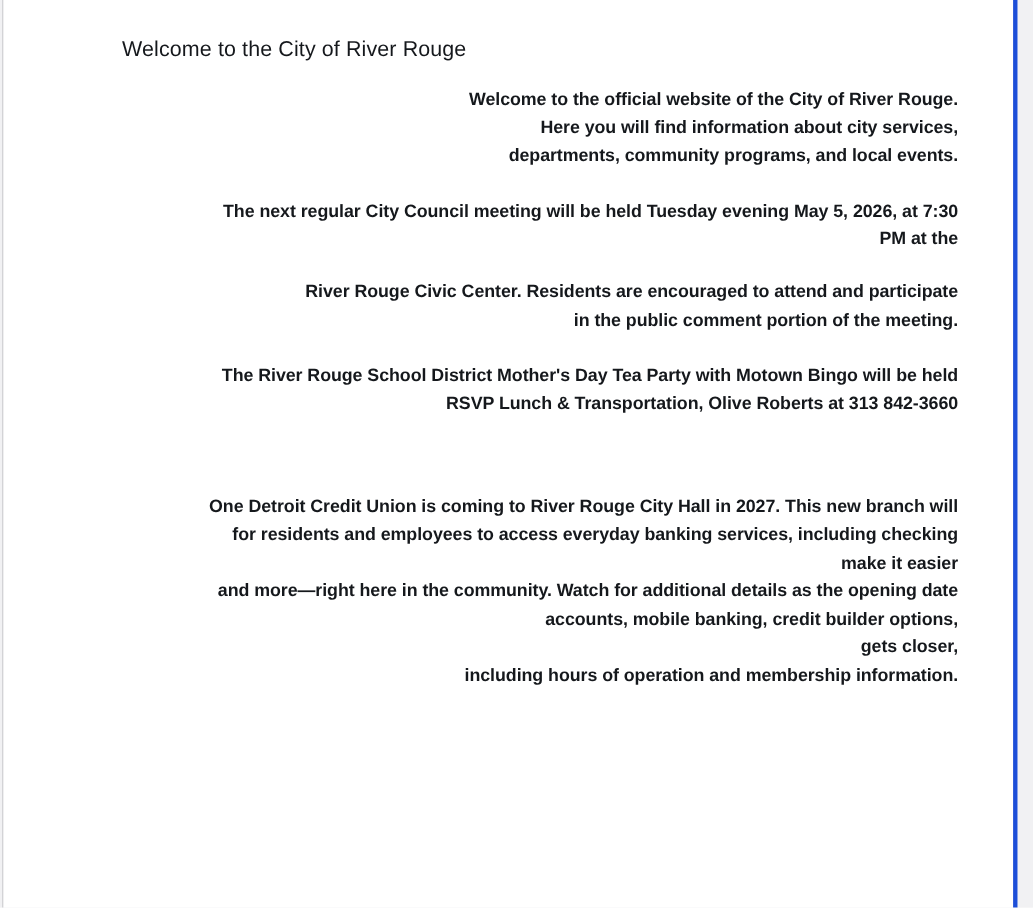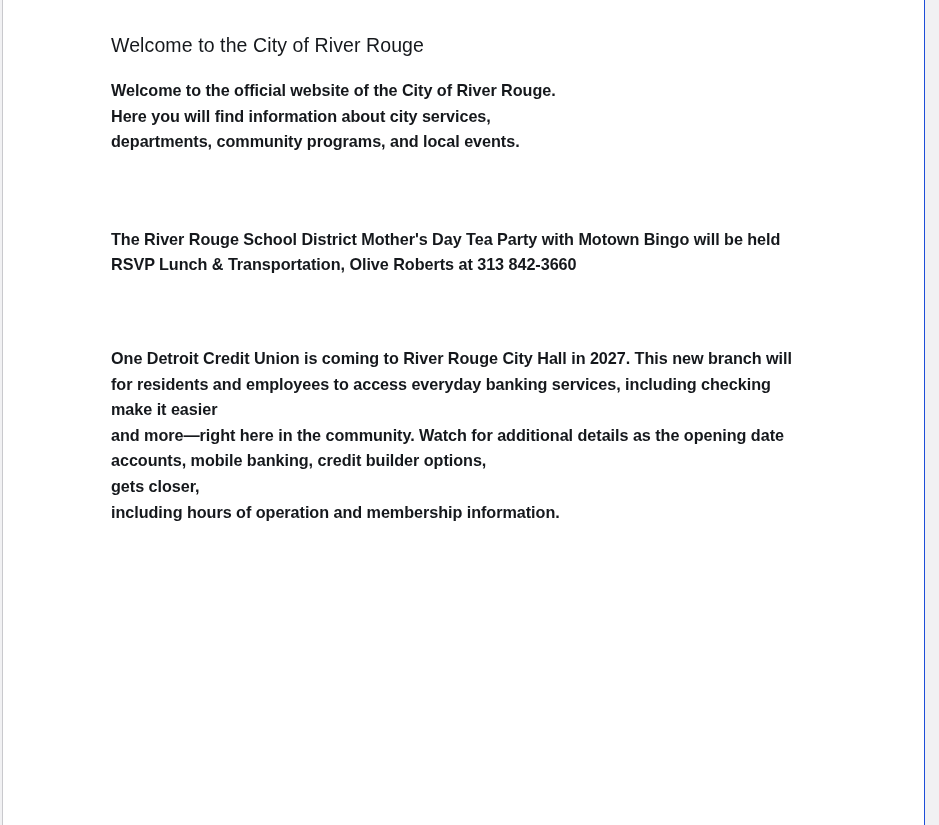--- a/index.html
+++ b/index.html
@@ -26,21 +26,21 @@
   
   .page {
     position: absolute;
     left: 2px;
     top: 0;
     width: 923px;
     height: 825px;
     box-sizing: border-box;
     background: #ffffff;
     border-left: 1px solid #c9c9cd;
-    border-right: 1px solid #1d4ed8;
+    border-right: 4px solid #1d4ed8;
   }
 
   .page-body {
     position: absolute;
     left: 108px;
     top: 0;
     width: 760px;
   }
 
   .doc-title {
@@ -60,20 +60,21 @@
   }
 
   .line {
     font-size: 16.2px;
     font-weight: 600;
     color: #15181c;
     line-height: 25.6px;
     letter-spacing: -0.05px;
     white-space: pre-wrap;
     margin: 0;
+    text-align: right;
   }
 
   
   .gap-sm { height: 22px; }
   .gap-md { height: 25px; }
   .gap-lg { height: 68px; }
   .gap-title { height: 20px; }
 </style>
 </head>
 <body>
@@ -87,23 +88,31 @@
       <div class="gap-title"></div>
 
       <div class="block">
         <p class="line">Welcome to the official website of the City of River Rouge.</p>
         <p class="line">Here you will find information about city services,</p>
         <p class="line">departments, community programs, and local events.</p>
       </div>
 
       <div class="gap-md"></div>
 
+      <div class="block">
+        <p class="line">The next regular City Council meeting will be held Tuesday evening May 5, 2026, at 7:30</p>
+        <p class="line"> PM at the</p>
+      </div>
 
       <div class="gap-sm"></div>
 
+      <div class="block">
+        <p class="line">River Rouge Civic Center. Residents are encouraged to attend and participate</p>
+        <p class="line">in the public comment portion of the meeting.</p>
+      </div>
 
       <div class="gap-md"></div>
 
       <div class="block">
         <p class="line">The River Rouge School District Mother's Day Tea Party with Motown Bingo will be held</p>
         <p class="line">RSVP Lunch &amp; Transportation, Olive Roberts at 313 842-3660</p>
       </div>
 
       <div class="gap-lg"></div>
 

